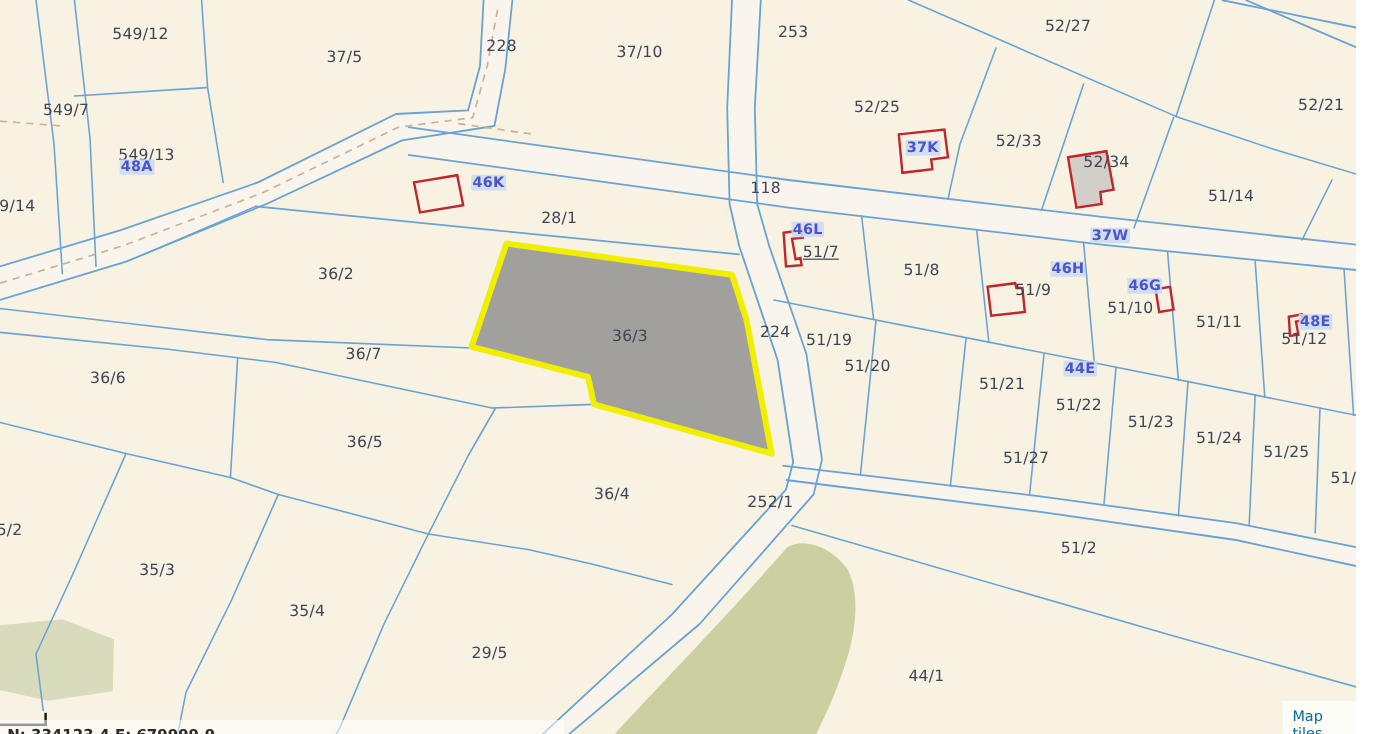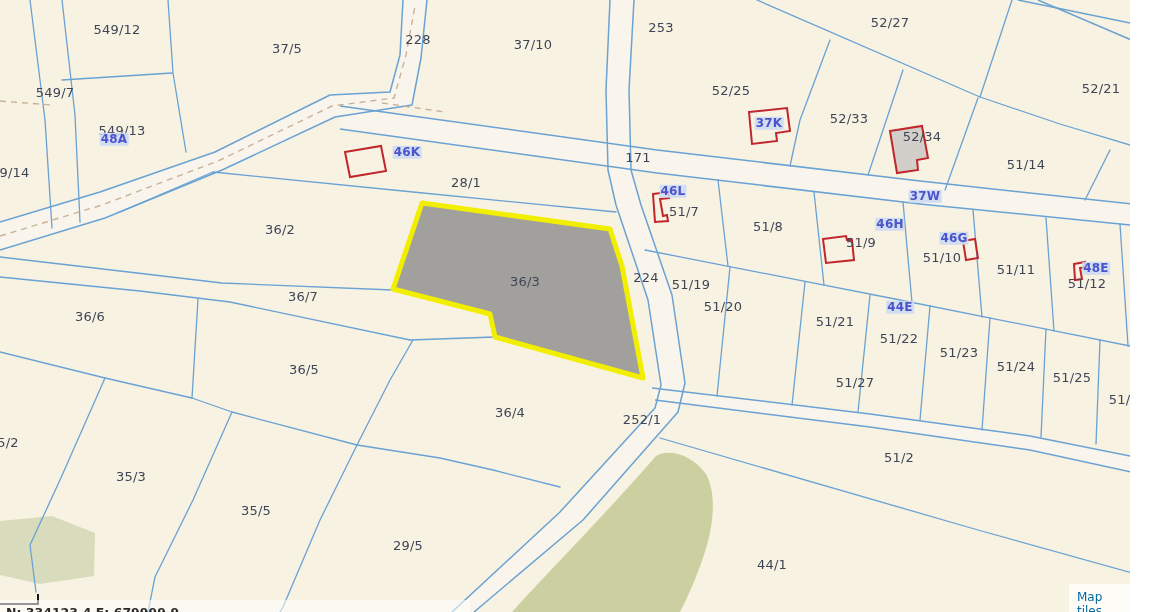--- a/index.html
+++ b/index.html
@@ -141,51 +141,51 @@
       <div class="map-label" style="left: 122px; top: 130px;">549/13</div>
       <div class="map-label" style="left: 6px; top: 172px;">549/14</div>
       <div class="map-label" style="left: 533px; top: 44px;">37/10</div>
       <div class="map-label" style="left: 890px; top: 22px;">52/27</div>
       <div class="map-label" style="left: 731px; top: 90px;">52/25</div>
       <div class="map-label" style="left: 1101px; top: 88px;">52/21</div>
       <div class="map-label" style="left: 849px; top: 118px;">52/33</div>
       <div class="map-label" style="left: 922px; top: 136px;">52/34</div>
       <div class="map-label" style="left: 1026px; top: 164px;">51/14</div>
       <div class="map-label" style="left: 466px; top: 182px;">28/1</div>
-      <div class="map-label" style="left: 684px; top: 211px;">51/7</div>
+      <div class="map-label" style="left: 684px; top: 211px; text-decoration: underline;">51/7</div>
       <div class="map-label" style="left: 768px; top: 226px;">51/8</div>
       <div class="map-label" style="left: 861px; top: 242px;">51/9</div>
       <div class="map-label" style="left: 942px; top: 257px;">51/10</div>
       <div class="map-label" style="left: 1016px; top: 269px;">51/11</div>
       <div class="map-label" style="left: 1087px; top: 283px;">51/12</div>
       <div class="map-label" style="left: 1145px; top: 296px;">5</div>
       <div class="map-label" style="left: 280px; top: 229px;">36/2</div>
       <div class="map-label" style="left: 303px; top: 296px;">36/7</div>
       <div class="map-label" style="left: 90px; top: 316px;">36/6</div>
       <div class="map-label" style="left: 304px; top: 369px;">36/5</div>
       <div class="map-label" style="left: 525px; top: 281px;">36/3</div>
       <div class="map-label" style="left: 510px; top: 412px;">36/4</div>
       <div class="map-label" style="left: 131px; top: 476px;">35/3</div>
-      <div class="map-label" style="left: 256px; top: 510px;">35/5</div>
+      <div class="map-label" style="left: 256px; top: 510px;">35/4</div>
       <div class="map-label" style="left: 408px; top: 545px;">29/5</div>
       <div class="map-label" style="left: 8px; top: 442px;">5/2</div>
       <div class="map-label" style="left: 691px; top: 284px;">51/19</div>
       <div class="map-label" style="left: 723px; top: 306px;">51/20</div>
       <div class="map-label" style="left: 835px; top: 321px;">51/21</div>
       <div class="map-label" style="left: 899px; top: 338px;">51/22</div>
       <div class="map-label" style="left: 959px; top: 352px;">51/23</div>
       <div class="map-label" style="left: 1016px; top: 366px;">51/24</div>
       <div class="map-label" style="left: 1072px; top: 377px;">51/25</div>
       <div class="map-label" style="left: 1128px; top: 399px;">51/26</div>
       <div class="map-label" style="left: 855px; top: 382px;">51/27</div>
       <div class="map-label" style="left: 899px; top: 457px;">51/2</div>
       <div class="map-label" style="left: 772px; top: 564px;">44/1</div>
       <div class="map-label" style="left: 418px; top: 39px;">228</div>
       <div class="map-label" style="left: 661px; top: 27px; text-align: center;">253</div>
-      <div class="map-label" style="left: 638px; top: 157px;">171</div>
+      <div class="map-label" style="left: 638px; top: 157px;">118</div>
       <div class="map-label" style="left: 646px; top: 277px;">224</div>
       <div class="map-label" style="left: 642px; top: 419px;">252/1</div>
       <div class="map-label bldg-label" style="left: 114px; top: 139px;">48A</div>
       <div class="map-label bldg-label" style="left: 407px; top: 152px;">46K</div>
       <div class="map-label bldg-label" style="left: 769px; top: 123px;">37K</div>
       <div class="map-label bldg-label" style="left: 925px; top: 168px; margin-top: 28px;">37W</div>
       <div class="map-label bldg-label" style="left: 673px; top: 191px;">46L</div>
       <div class="map-label bldg-label" style="left: 890px; top: 224px;">46H</div>
       <div class="map-label bldg-label" style="left: 954px; top: 238px;">46G</div>
       <div class="map-label bldg-label" style="left: 900px; top: 307px;">44E</div>

